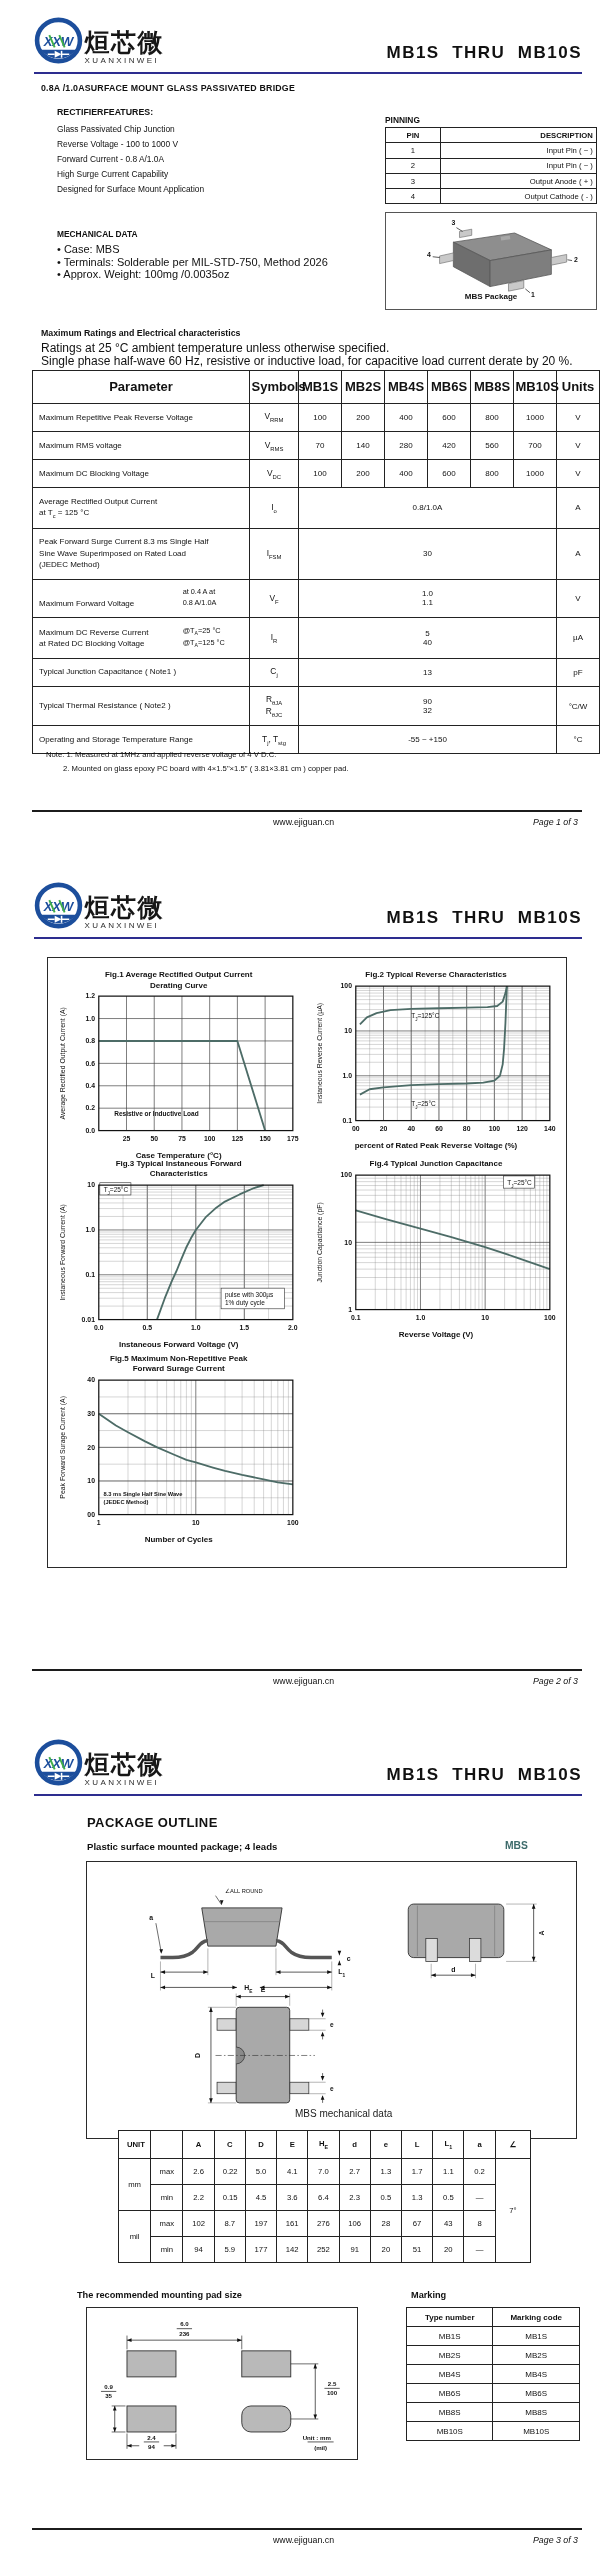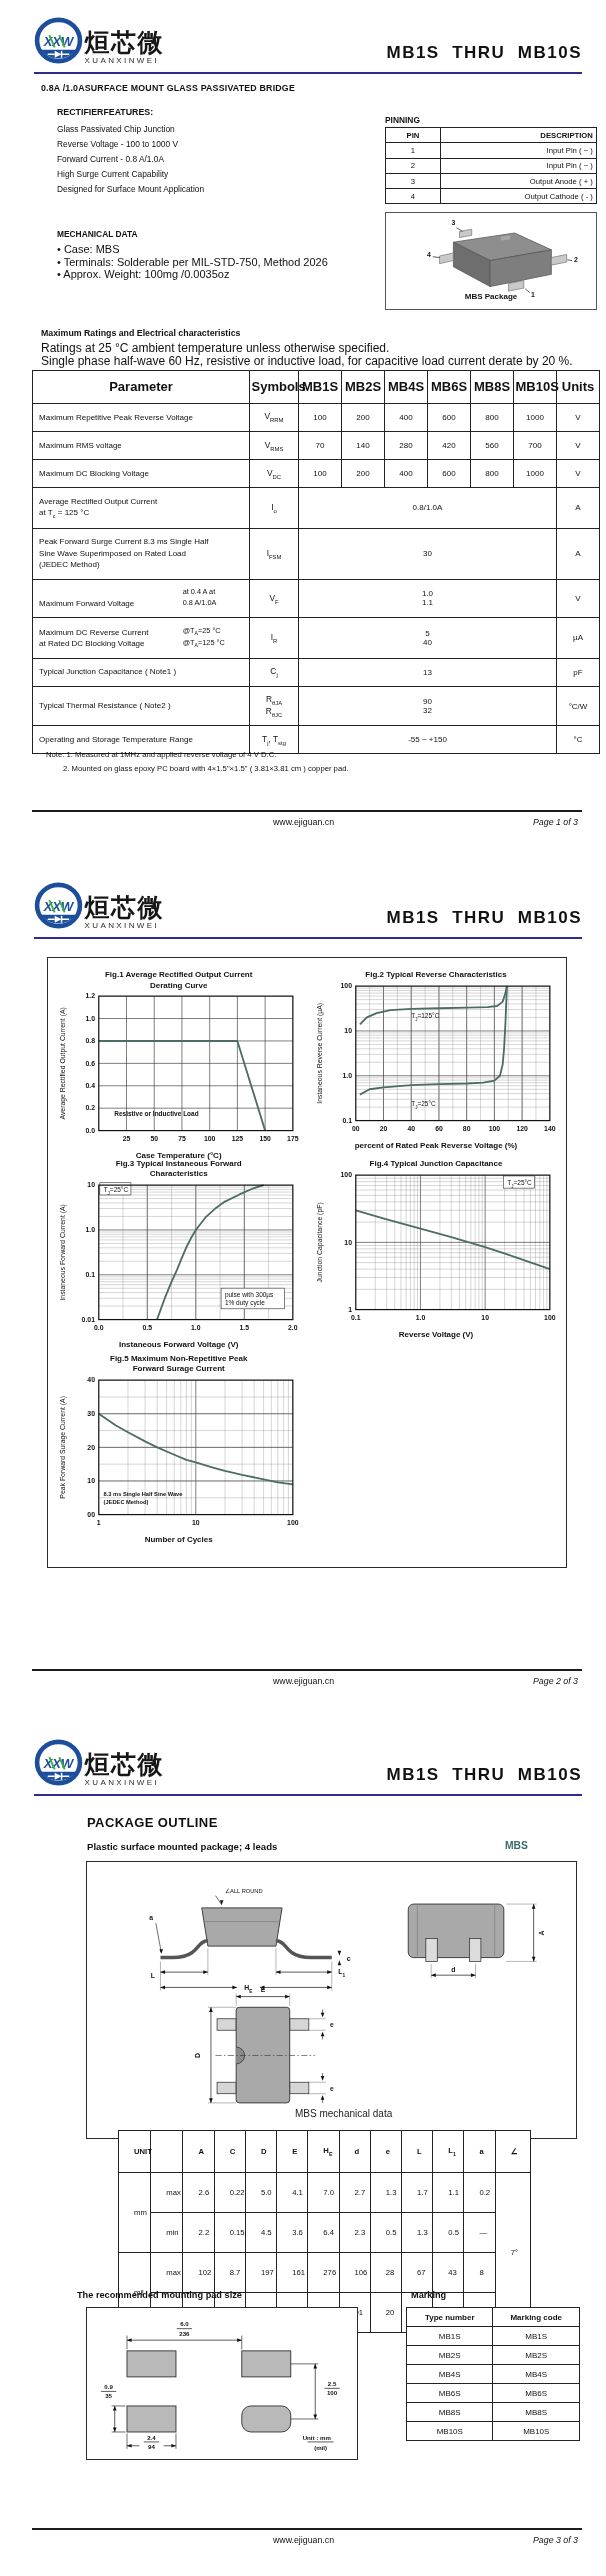--- a/index.html
+++ b/index.html
@@ -39,21 +39,21 @@
 #pinning-table td.desc,#pinning-table th.desc{text-align:right;padding-left:7.7px}
 #ratings-table{width:566px;table-layout:fixed}
 #ratings-table th{font-size:13px;padding:8.4px 1.5px}
 #ratings-table td{padding:7.7px 2.3px;font-size:8px}
 #ratings-table td.param{text-align:left;padding-left:6.1px;line-height:1.45}
 #ratings-table td.sym{font-size:8.4px}
 #ratings-table .pc{display:flex;justify-content:space-between;align-items:flex-end;gap:5px}
 #ratings-table .cond{font-size:7.3px;text-align:left;flex:0 0 64px;line-height:1.5}
 sub{font-size:70%}
 #mech-table{width:413px;table-layout:fixed}
-#mech-table th,#mech-table td{font-size:7.7px;height:19px;padding:15px}
+#mech-table th,#mech-table td{font-size:7.7px;height:19px;padding:8px}
 #mech-table th{height:23px}
 #marking-table{width:174px}
 #marking-table th,#marking-table td{height:19px;font-size:8px}
 
 .frame{position:absolute;border:1.1px solid #555;background:#fff}
 .frame2{position:absolute;border:1.5px solid #2a2a2a;background:#fff}
 .pkg-caption{position:absolute;left:0;right:0;bottom:7.7px;text-align:center;font-size:8px;font-weight:bold}
 
 .fig{position:absolute;width:246px;text-align:center}
 .fig .ft{font-size:8px;font-weight:bold;line-height:1.3}

